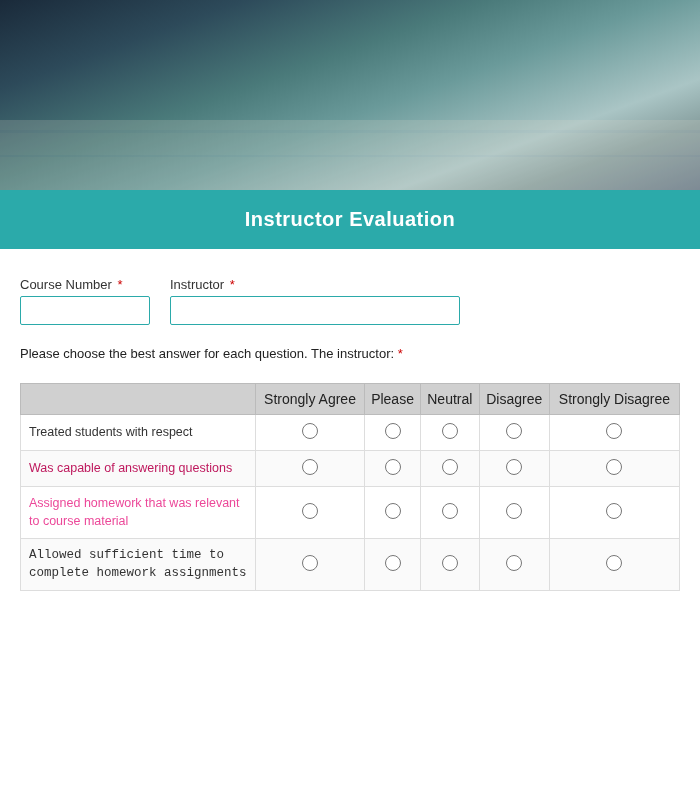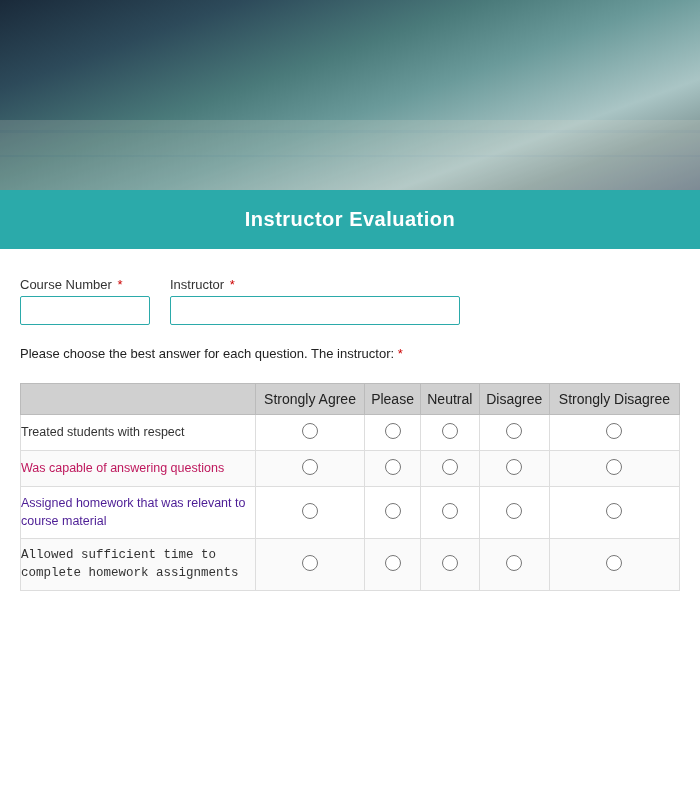--- a/index.html
+++ b/index.html
@@ -115,21 +115,21 @@
 
     .eval-table td {
       border: 1px solid #ddd;
       padding: 8px 4px;
       vertical-align: middle;
       text-align: center;
     }
 
     .eval-table td:first-child {
       text-align: left;
-      padding-left: 0;
+      padding-left: 8px;
       color: #333;
       line-height: 1.4;
     }
 
     .eval-table tr:nth-child(odd) td {
       background-color: #fff;
     }
     .eval-table tr:nth-child(even) td {
       background-color: #fafafa;
     }
@@ -236,21 +236,21 @@
         </tr>
         <tr>
           <td style="color: #be185d;">Was capable of answering questions</td>
           <td class="radio-cell"><input type="radio" name="row3" value="1" style=""></td>
           <td class="radio-cell"><input type="radio" name="row3" value="2" style=""></td>
           <td class="radio-cell"><input type="radio" name="row3" value="3" style=""></td>
           <td class="radio-cell"><input type="radio" name="row3" value="4" style=""></td>
           <td class="radio-cell"><input type="radio" name="row3" value="5" style=""></td>
         </tr>
         <tr>
-          <td style="color: #4c1d95;">Assigned homework that was relevant to course material</td>
+          <td style="color: #ec4899;">Assigned homework that was relevant to course material</td>
           <td class="radio-cell"><input type="radio" name="row5" value="1" style=""></td>
           <td class="radio-cell"><input type="radio" name="row5" value="2" style=""></td>
           <td class="radio-cell"><input type="radio" name="row5" value="3" style=""></td>
           <td class="radio-cell"><input type="radio" name="row5" value="4" style=""></td>
           <td class="radio-cell"><input type="radio" name="row5" value="5" style=""></td>
         </tr>
         <tr>
           <td style="color: rgb(51, 51, 51); font-family: Liberation Mono, monospace;">Allowed sufficient time to complete homework assignments</td>
           <td class="radio-cell"><input type="radio" name="row6" value="1" style=""></td>
           <td class="radio-cell"><input type="radio" name="row6" value="2" style=""></td>

